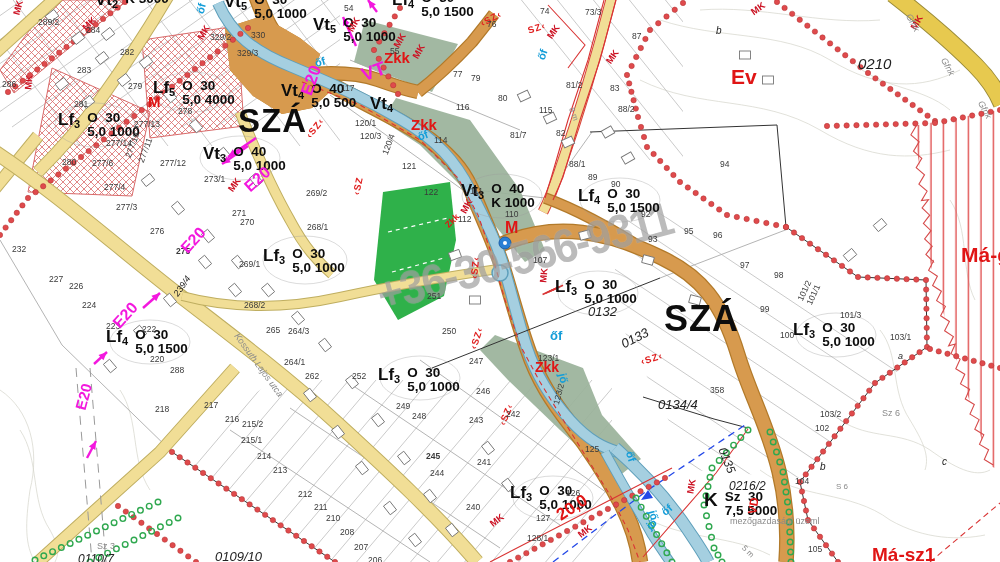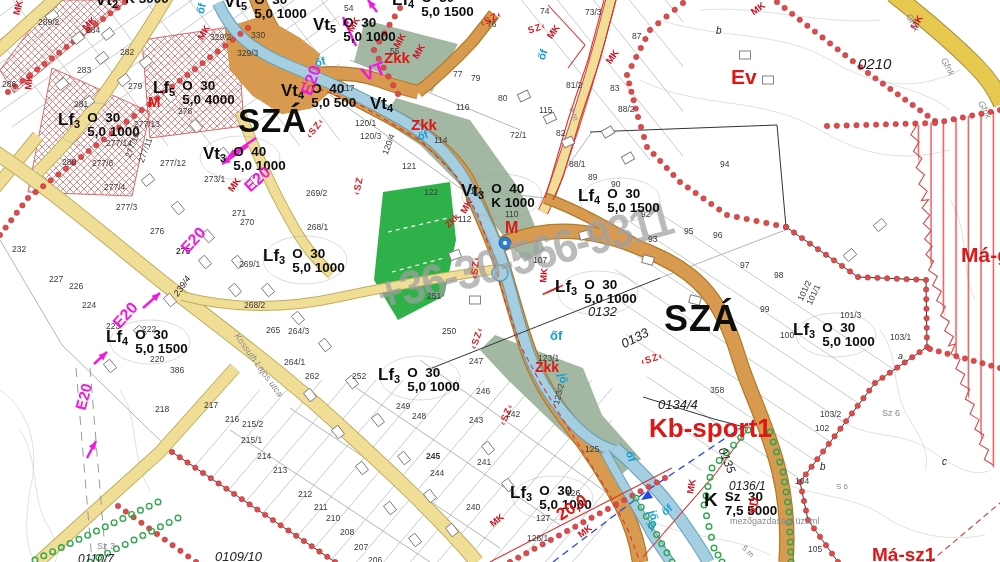--- a/index.html
+++ b/index.html
@@ -669,21 +669,20 @@
       <div class="lbl zone" style="left: 793px; top: 321px;"><span class="zname">Lf<span class="sub">3</span></span><span class="zgrid"><span>O  30</span><span>5,0 1000</span></span></div>
       <div class="lbl zone" style="left: 263px; top: 247px;"><span class="zname">Lf<span class="sub">3</span></span><span class="zgrid"><span>O  30</span><span>5,0 1000</span></span></div>
       <div class="lbl zone" style="left: 106px; top: 328px;"><span class="zname">Lf<span class="sub">4</span></span><span class="zgrid"><span>O  30</span><span>5,0 1500</span></span></div>
       <div class="lbl zone" style="left: 378px; top: 366px;"><span class="zname">Lf<span class="sub">3</span></span><span class="zgrid"><span>O  30</span><span>5,0 1000</span></span></div>
       <div class="lbl zone" style="left: 510px; top: 484px;"><span class="zname">Lf<span class="sub">3</span></span><span class="zgrid"><span>O  30</span><span>5,0 1000</span></span></div>
       <div class="lbl zone" style="left: 704px; top: 490px;"><span class="zname" style="font-size: 19px;">K</span><span class="zgrid"><span>Sz  30</span><span>7,5 5000</span></span></div>
       <div class="lbl gray" style="left: 730px; top: 517px; font-size: 9px;">mezőgazdaságl üzeml</div>
       <div class="lbl big-black" style="left: 238px; top: 104px; font-size: 33px;">SZÁ</div>
       <div class="lbl big-black" style="left: 664px; top: 301px; font-size: 36px;">SZÁ</div>
       <div class="lbl red" style="left: 731px; top: 66px; font-size: 21px;">Ev</div>
-      <div class="lbl red" style="left: 649px; top: 415px; font-size: 26px;">Kb-sport1</div>
       <div class="lbl red" style="left: 961px; top: 244px; font-size: 21px;">Má-g</div>
       <div class="lbl red" style="left: 872px; top: 545px; font-size: 19px;">Má-sz1</div>
       <div class="lbl red" style="left: 384px; top: 50px; font-size: 15px;">Zkk</div>
       <div class="lbl red" style="left: 411px; top: 117px; font-size: 15px;">Zkk</div>
       <div class="lbl red" style="left: 535px; top: 360px; font-size: 14px;">Zkk</div>
       <div class="lbl red" style="left: 447px; top: 222px; font-size: 9px; transform: rotate(-45deg); transform-origin: 0px 50%;">Zkk</div>
       <div class="lbl red" style="left: 148px; top: 94px; font-size: 15px;">M</div>
       <div class="lbl red" style="left: 505px; top: 220px; font-size: 16px;">M</div>
       <div class="lbl red" style="left: 558px; top: 508px; font-size: 17px; transform: rotate(-33deg); transform-origin: 0px 50%;">20,0</div>
       <div class="lbl red" style="left: 752px; top: 508px; font-size: 12px; transform: rotate(-80deg); transform-origin: 0px 50%;">VD</div>
@@ -741,21 +740,21 @@
       <div class="lbl parcel" style="left: 266px; top: 326px;">265</div>
       <div class="lbl parcel" style="left: 288px; top: 327px;">264/3</div>
       <div class="lbl parcel" style="left: 284px; top: 358px;">264/1</div>
       <div class="lbl parcel" style="left: 12px; top: 245px;">232</div>
       <div class="lbl parcel" style="left: 49px; top: 275px;">227</div>
       <div class="lbl parcel" style="left: 69px; top: 282px;">226</div>
       <div class="lbl parcel" style="left: 82px; top: 301px;">224</div>
       <div class="lbl parcel" style="left: 106px; top: 322px;">223</div>
       <div class="lbl parcel" style="left: 142px; top: 325px;">222</div>
       <div class="lbl parcel" style="left: 150px; top: 355px;">220</div>
-      <div class="lbl parcel" style="left: 170px; top: 366px;">386</div>
+      <div class="lbl parcel" style="left: 170px; top: 366px;">288</div>
       <div class="lbl parcel" style="left: 155px; top: 405px;">218</div>
       <div class="lbl parcel" style="left: 204px; top: 401px;">217</div>
       <div class="lbl parcel" style="left: 225px; top: 415px;">216</div>
       <div class="lbl parcel" style="left: 242px; top: 420px;">215/2</div>
       <div class="lbl parcel" style="left: 241px; top: 436px;">215/1</div>
       <div class="lbl parcel" style="left: 257px; top: 452px;">214</div>
       <div class="lbl parcel" style="left: 273px; top: 466px;">213</div>
       <div class="lbl parcel" style="left: 298px; top: 490px;">212</div>
       <div class="lbl parcel" style="left: 314px; top: 503px;">211</div>
       <div class="lbl parcel" style="left: 305px; top: 372px;">262</div>
@@ -808,21 +807,21 @@
       <div class="lbl parcel" style="left: 618px; top: 105px;">88/2</div>
       <div class="lbl parcel" style="left: 556px; top: 129px;">82</div>
       <div class="lbl parcel" style="left: 569px; top: 160px;">88/1</div>
       <div class="lbl parcel" style="left: 588px; top: 173px;">89</div>
       <div class="lbl parcel" style="left: 611px; top: 180px;">90</div>
       <div class="lbl parcel" style="left: 720px; top: 160px;">94</div>
       <div class="lbl parcel" style="left: 487px; top: 20px;">76</div>
       <div class="lbl parcel" style="left: 453px; top: 70px;">77</div>
       <div class="lbl parcel" style="left: 471px; top: 74px;">79</div>
       <div class="lbl parcel" style="left: 498px; top: 94px;">80</div>
-      <div class="lbl parcel" style="left: 510px; top: 131px;">72/1</div>
+      <div class="lbl parcel" style="left: 510px; top: 131px;">81/7</div>
       <div class="lbl parcel" style="left: 641px; top: 210px;">92</div>
       <div class="lbl parcel" style="left: 648px; top: 235px;">93</div>
       <div class="lbl parcel" style="left: 684px; top: 227px;">95</div>
       <div class="lbl parcel" style="left: 713px; top: 231px;">96</div>
       <div class="lbl parcel" style="left: 740px; top: 261px;">97</div>
       <div class="lbl parcel" style="left: 774px; top: 271px;">98</div>
       <div class="lbl parcel" style="left: 760px; top: 305px;">99</div>
       <div class="lbl parcel" style="left: 780px; top: 331px;">100</div>
       <div class="lbl parcel" style="left: 800px; top: 296px; transform: rotate(-65deg); transform-origin: 0px 50%;">101/2</div>
       <div class="lbl parcel" style="left: 809px; top: 300px; transform: rotate(-65deg); transform-origin: 0px 50%;">101/1</div>
@@ -831,21 +830,21 @@
       <div class="lbl parcel" style="left: 815px; top: 378px; margin-top: 46px;">102</div>
       <div class="lbl parcel" style="left: 820px; top: 410px;">103/2</div>
       <div class="lbl parcel" style="left: 795px; top: 477px;">104</div>
       <div class="lbl parcel" style="left: 808px; top: 545px;">105</div>
       <div class="lbl parcel" style="left: 710px; top: 386px;">358</div>
       <div class="lbl ital" style="left: 858px; top: 56px; font-size: 15px;">0210</div>
       <div class="lbl ital" style="left: 588px; top: 305px; font-size: 13px;">0132</div>
       <div class="lbl ital" style="left: 622px; top: 338px; font-size: 13px; transform: rotate(-27deg); transform-origin: 0px 50%;">0133</div>
       <div class="lbl ital" style="left: 658px; top: 398px; font-size: 13px;">0134/4</div>
       <div class="lbl ital" style="left: 722px; top: 442px; font-size: 12px; transform: rotate(68deg); transform-origin: 0px 50%;">0135</div>
-      <div class="lbl ital" style="left: 729px; top: 480px; font-size: 12px;">0136/1</div>
+      <div class="lbl ital" style="left: 729px; top: 480px; font-size: 12px;">0216/2</div>
       <div class="lbl ital" style="left: 215px; top: 550px; font-size: 13px;">0109/10</div>
       <div class="lbl ital" style="left: 78px; top: 553px; font-size: 12px;">0110/7</div>
       <div class="lbl ital" style="left: 176px; top: 291px; font-size: 9px; transform: rotate(-55deg); transform-origin: 0px 50%;">239/4</div>
       <div class="lbl ital" style="left: 716px; top: 26px; font-size: 10px;">b</div>
       <div class="lbl ital" style="left: 820px; top: 462px; font-size: 10px;">b</div>
       <div class="lbl ital" style="left: 942px; top: 457px; font-size: 10px;">c</div>
       <div class="lbl ital" style="left: 898px; top: 352px; font-size: 9px;">a</div>
       <div class="lbl gray ital" style="left: 236px; top: 330px; font-size: 9px; transform: rotate(54deg); transform-origin: 0px 50%;">Kossuth Lajos utca</div>
       <div class="lbl gray ital" style="left: 908px; top: 10px; font-size: 9px; transform: rotate(62deg); transform-origin: 0px 50%;">Gfnk</div>
       <div class="lbl gray ital" style="left: 943px; top: 54px; font-size: 9px; transform: rotate(62deg); transform-origin: 0px 50%;">Gfnk</div>

